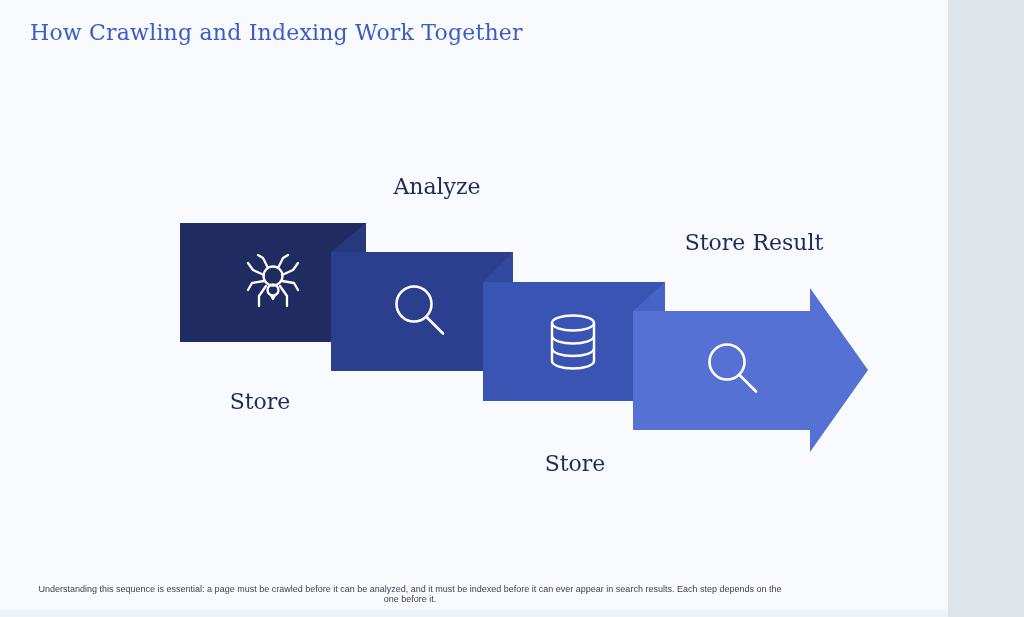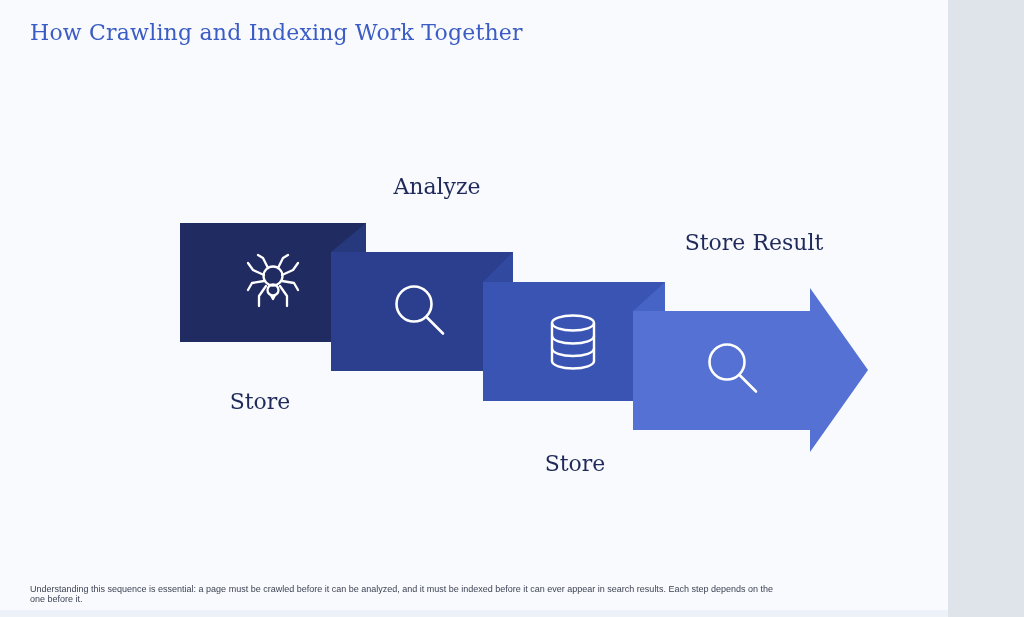--- a/index.html
+++ b/index.html
@@ -32,20 +32,21 @@
     white-space:nowrap;
   }
   .label-analyze{left:437px;top:174px;}
   .label-crawl{left:260px;top:389px;}
   .label-store{left:575px;top:451px;}
   .label-search{left:754px;top:230px;}
   .footer-note{
     position:absolute;left:30px;top:584px;
     font-size:9px;color:#3f4454;
     width:760px;
+    text-align:center;
   }
   .bottom-strip{
     position:absolute;left:0;bottom:0;width:1024px;height:7px;
     background:#edf1f8;
   }
 </style>
 </head>
 <body>
 
 <div class="canvas">

